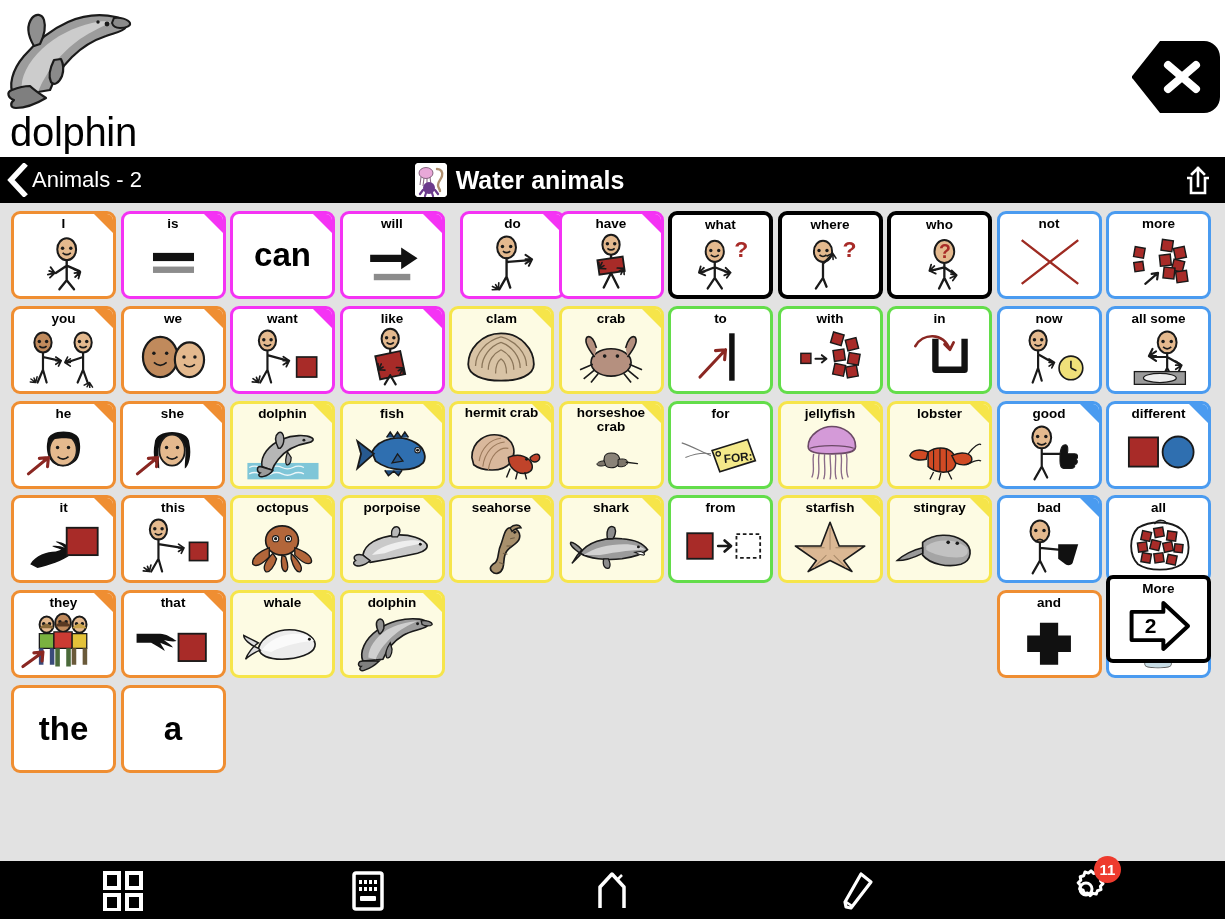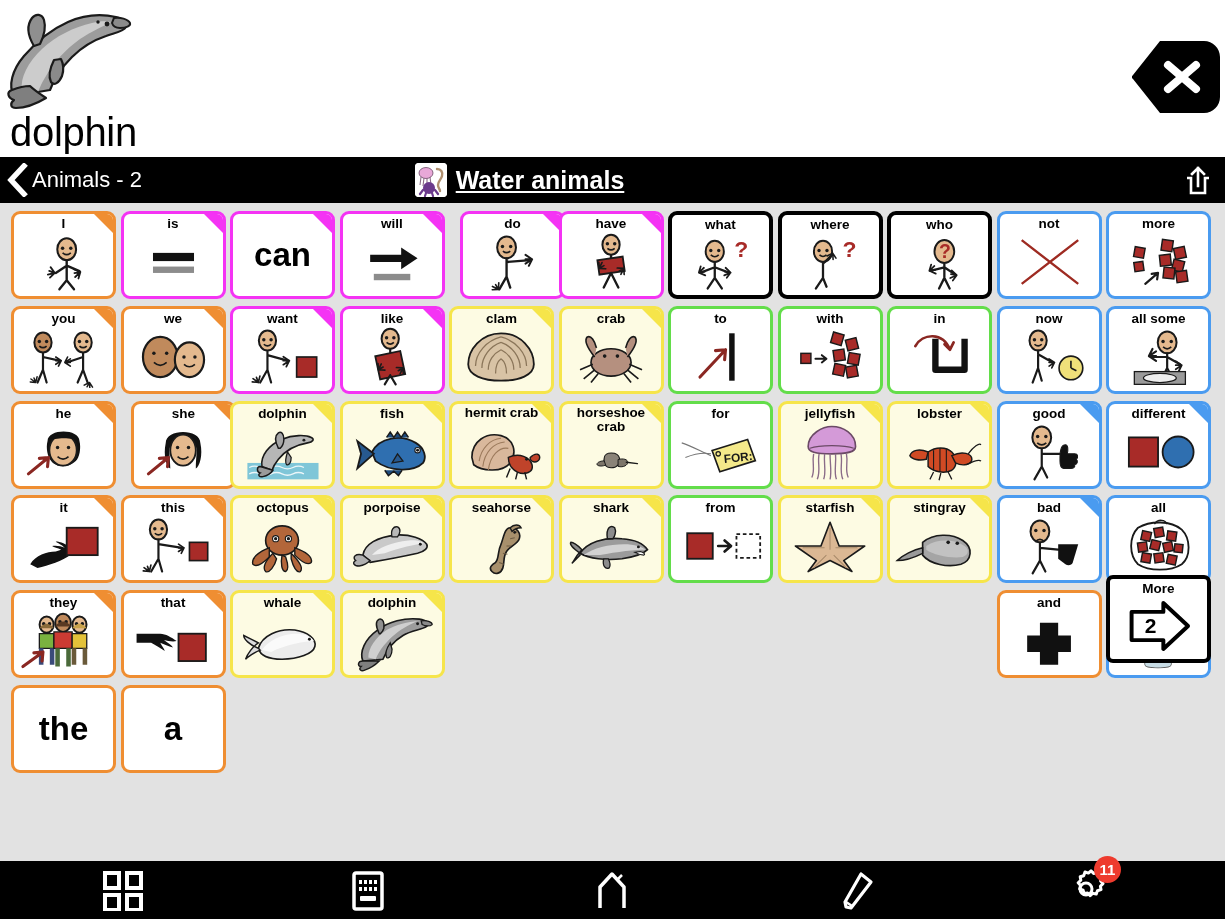--- a/index.html
+++ b/index.html
@@ -38,21 +38,20 @@
   }
   #back-btn {
     position: absolute; left: 6px; top: 0; height: 46px;
     display: flex; align-items: center; gap: 4px; cursor: pointer;
   }
   #back-label { font-size: 22px; color: #fff; }
   #title-center {
     position: absolute; left: 0; top: 0; width: 1039px; height: 46px;
     display: flex; align-items: center; justify-content: center; gap: 9px;
     pointer-events: none;
-    text-decoration: underline;
   }
   #title-icon {
     width: 32px; height: 34px; background: #fff; border-radius: 4px;
     position: relative; overflow: hidden;
   }
   #title-text { font-size: 25px; font-weight: bold; color: #fff; }
   #share-btn {
     position: absolute; right: 10px; top: 8px; width: 34px; height: 32px; cursor: pointer;
   }
 
@@ -567,21 +566,21 @@
             <ellipse cx="52" cy="32" rx="15" ry="17" fill="#e4b98e" stroke="#1a1a1a" stroke-width="2"></ellipse>
             <path d="M37 22 C40 12 66 12 68 22 C64 18 42 18 37 22 Z" fill="#111"></path>
             <circle cx="46" cy="29" r="1.9" fill="#1a1a1a"></circle>
             <circle cx="58" cy="29" r="1.9" fill="#1a1a1a"></circle>
             <path d="M46 39 Q52 44.4 58 39" fill="none" stroke="#1a1a1a" stroke-width="1.8"></path>
             <path d="M14 58 L36 40 M36 40 L26 41 M36 40 L35 50" stroke="#8a2722" stroke-width="3.4" fill="none" stroke-linecap="round"></path>
           </svg></div>
         <div class="fold" style="--fold: #ef8e32;"></div>
       </div>
     </div>
-    <div class="cell" style="left: 131px; top: 197.6px;">
+    <div class="cell" style="left: 120px; top: 197.6px;">
       <div class="btn c-orange">
         <div class="lbl">she</div>
         <div class="sym"><svg viewBox="0 0 105 68" width="100%" height="100%" preserveAspectRatio="xMidYMid meet">
             <path d="M33 24 C33 8 71 8 71 24 C74 38 70 50 66 52 C66 40 68 32 66 28 C58 34 46 34 38 28 C36 32 38 42 38 52 C34 50 30 38 33 24 Z" fill="#111"></path>
             <ellipse cx="52" cy="32" rx="14" ry="17" fill="#e4b98e" stroke="#1a1a1a" stroke-width="2"></ellipse>
             <circle cx="46" cy="29" r="1.9" fill="#1a1a1a"></circle>
             <circle cx="58" cy="29" r="1.9" fill="#1a1a1a"></circle>
             <path d="M46 39 Q52 44.4 58 39" fill="none" stroke="#1a1a1a" stroke-width="1.8"></path>
             <path d="M14 58 L36 40 M36 40 L26 41 M36 40 L35 50" stroke="#8a2722" stroke-width="3.4" fill="none" stroke-linecap="round"></path>
           </svg></div>

